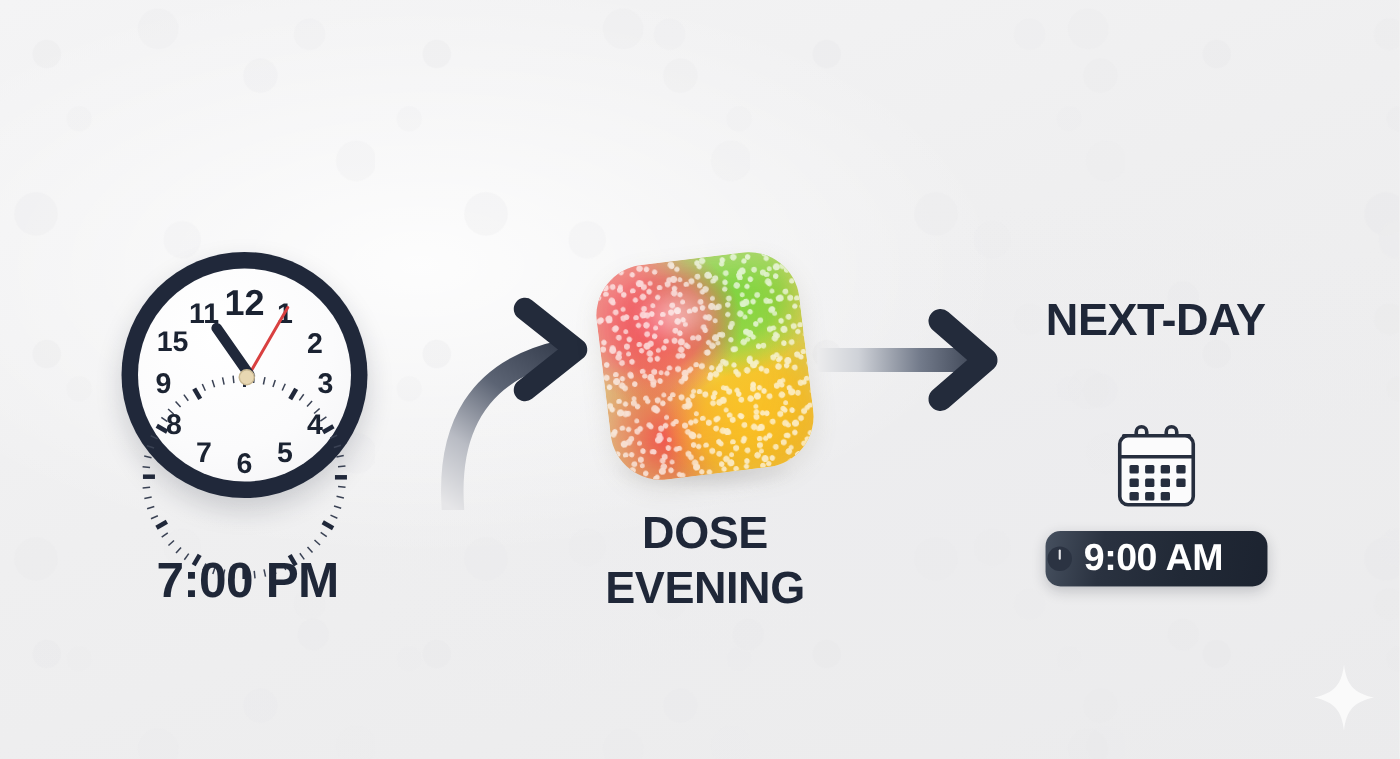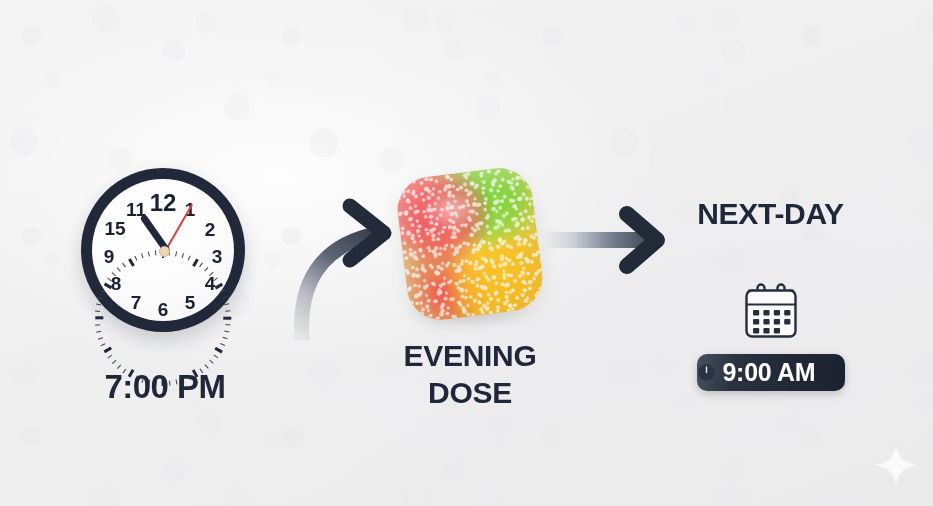--- a/index.html
+++ b/index.html
@@ -431,22 +431,22 @@
     </svg>
   </div>
 
   <div id="gummy-panel">
     <div id="gummy-shadow"></div>
     <div id="gummy">
       <div id="gummy-sugar"></div>
       <div id="gummy-highlight"></div>
     </div>
     <div id="gummy-caption">
+      <div>DOSE</div>
       <div>EVENING</div>
-      <div>DOSE</div>
     </div>
   </div>
 
   <div id="straight-arrow">
     <svg width="130" height="76" viewBox="0 0 130 76" fill="none" xmlns="http://www.w3.org/2000/svg">
       <defs>
         <linearGradient id="straightGrad" x1="0" y1="38" x2="124" y2="38" gradientUnits="userSpaceOnUse">
           <stop offset="0%" stop-color="#ececed"></stop>
           <stop offset="22%" stop-color="#cfd2d8"></stop>
           <stop offset="55%" stop-color="#737b8b"></stop>

